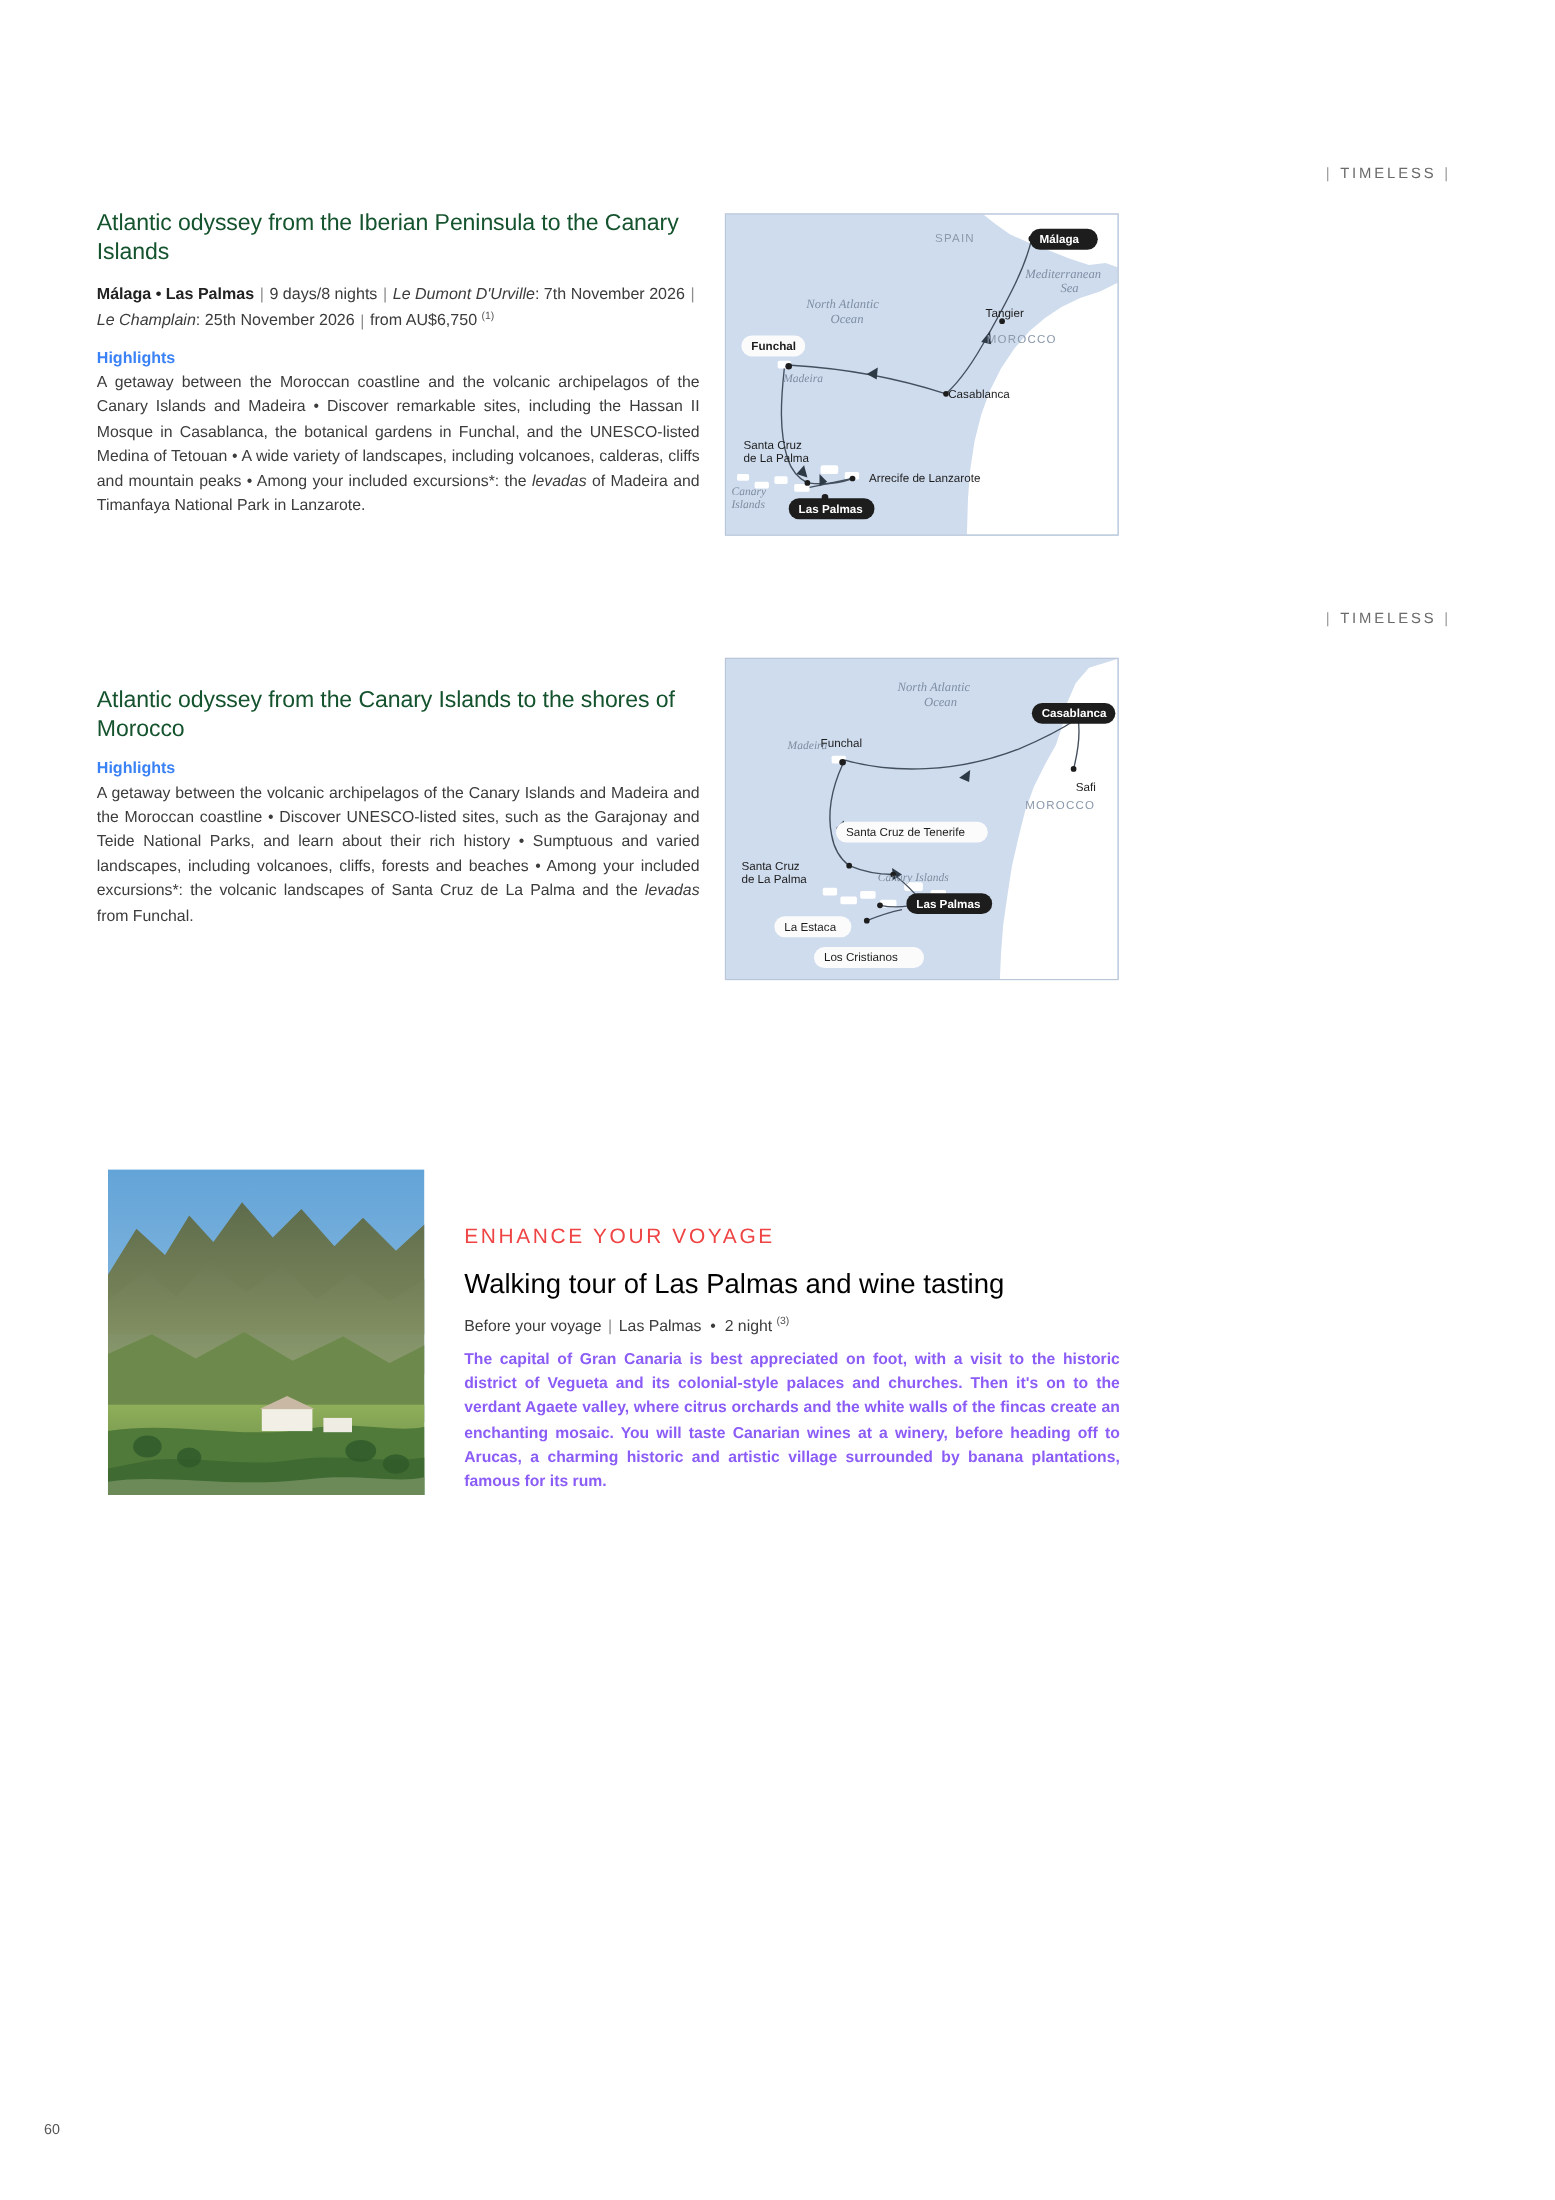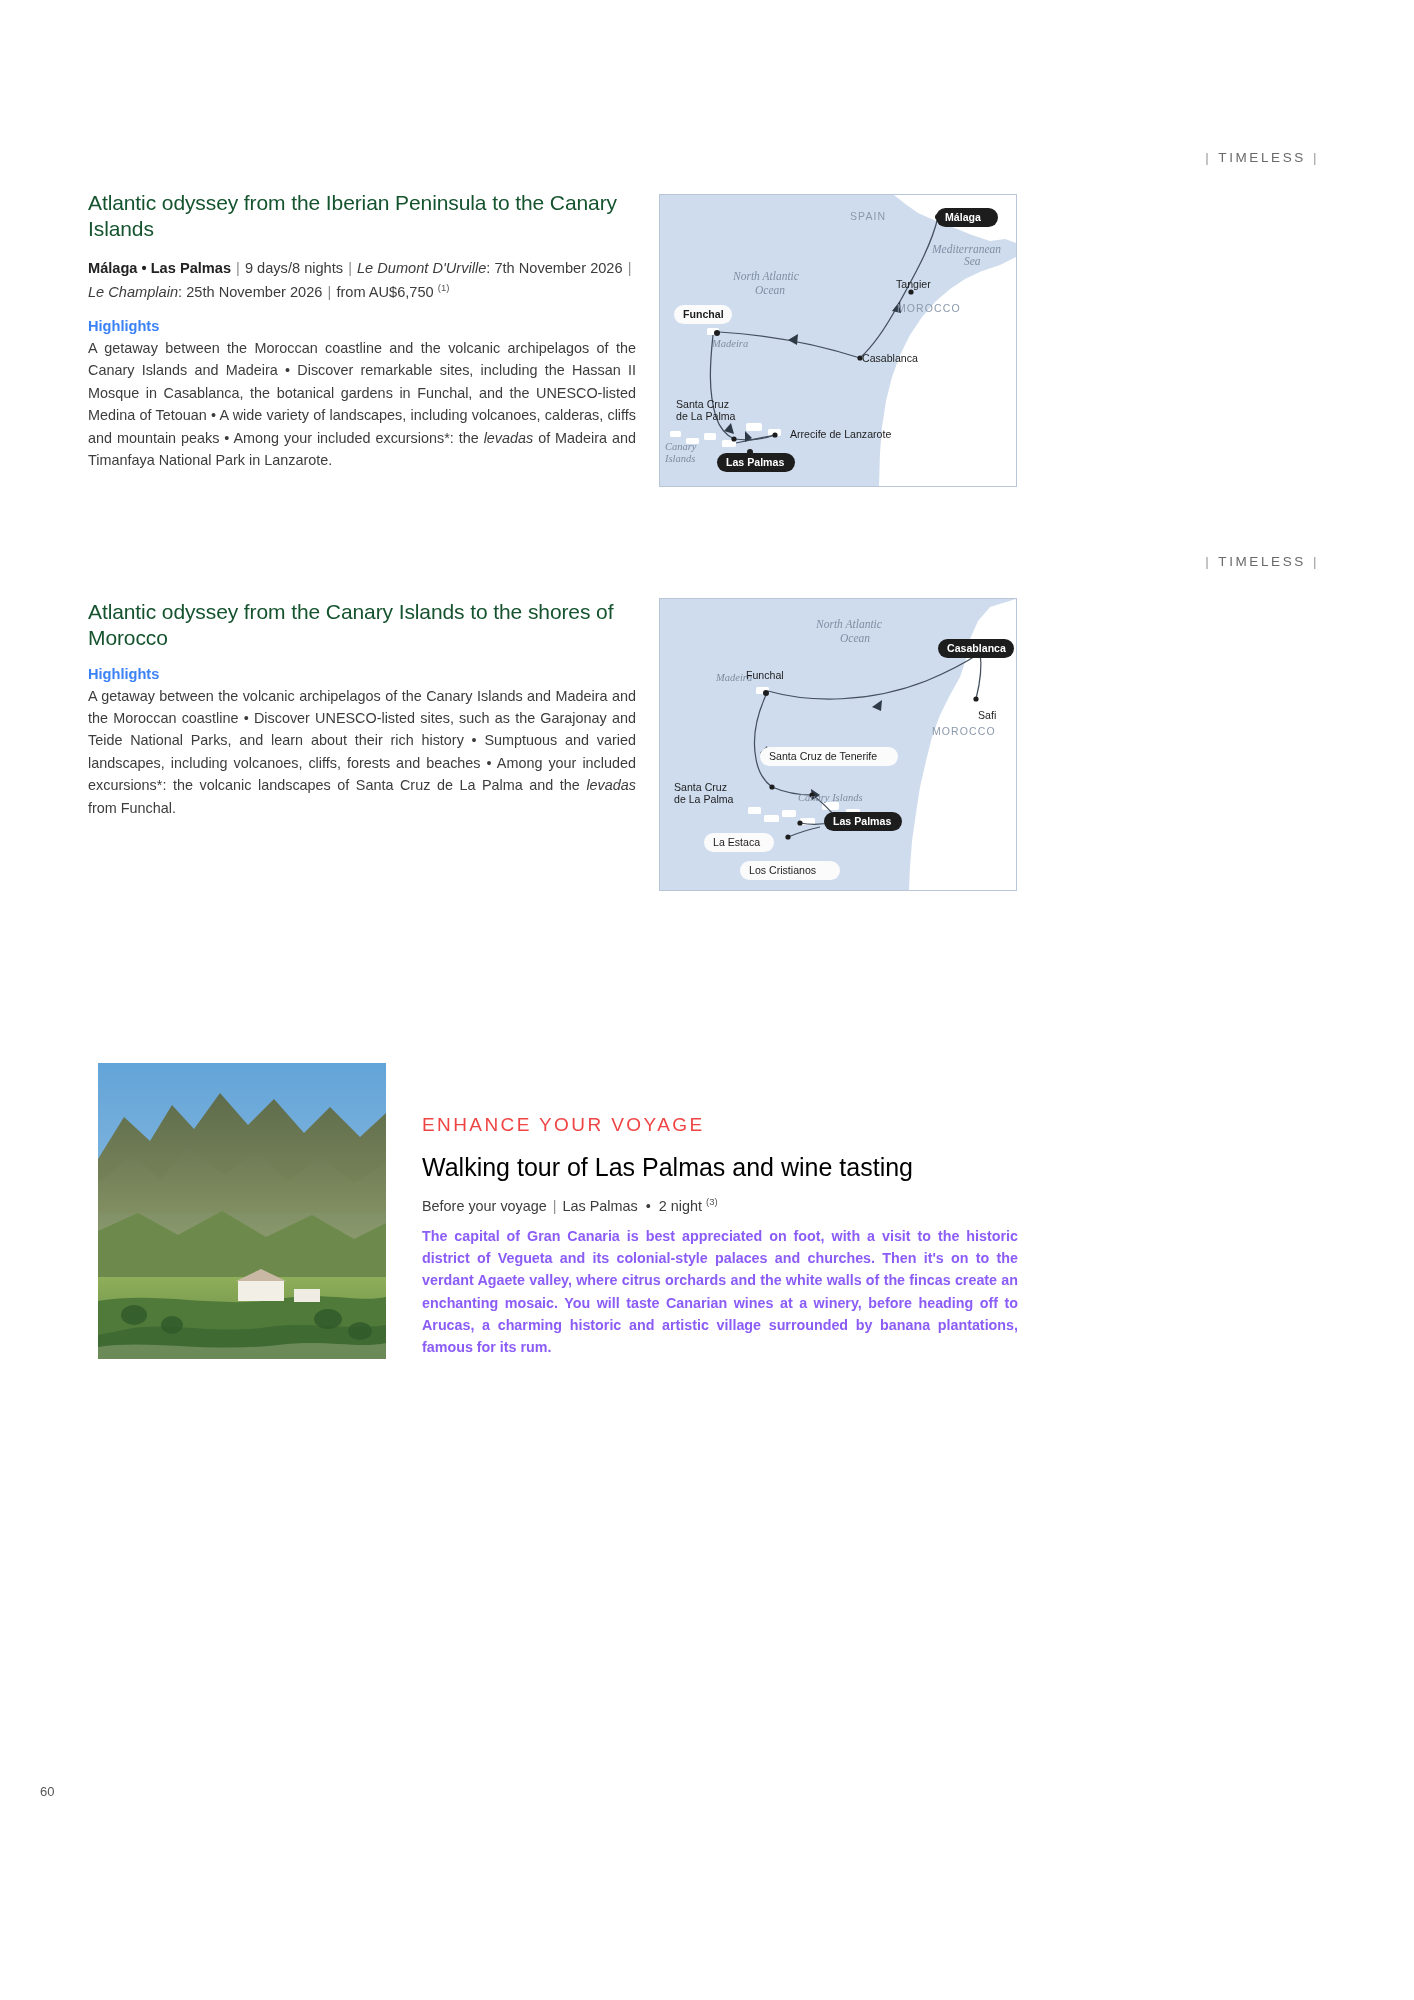--- a/index.html
+++ b/index.html
@@ -83,21 +83,21 @@
   .enh-meta{
     font-size:14.4px;color:#3c3c3c;margin:0 0 11px 0;
   }
   .enh-meta .sep{color:#8d8d8d;padding:0 2px;}
   .enh-body{
     font-size:14.3px;line-height:1.56;color:#8b5cf6;margin:0;text-align:justify;font-weight:bold;
   }
 
   
   .pageno{
-    position:absolute;left:40px;top:1784px;
+    position:absolute;left:40px;top:1928px;
     font-size:13px;color:#555;
   }
 </style>
 </head>
 <body>
 
 <div class="page">
 
   <div class="timeless" style="top:150px;">
     <span class="bar">|</span><span>TIMELESS</span><span class="bar">|</span>
@@ -184,21 +184,21 @@
         <rect x="57" y="258" width="78" height="19" rx="9.5" fill="#1d1d1d"></rect>
         <text class="mp-port-w" x="66" y="271">Las Palmas</text>
       </g>
     </svg>
   </div>
 
   <div class="timeless" style="top:554px;">
     <span class="bar">|</span><span>TIMELESS</span><span class="bar">|</span>
   </div>
 
-  <div class="itin-text" style="top:599px;">
+  <div class="itin-text" style="top:624px;">
     <h2 class="itin-title">Atlantic odyssey from the Canary Islands to the shores of Morocco</h2>
     <p class="hl-label">Highlights</p>
     <p class="hl-body">A getaway between the volcanic archipelagos of the Canary Islands and Madeira and the Moroccan coastline • Discover UNESCO-listed sites, such as the Garajonay and Teide National Parks, and learn about their rich history • Sumptuous and varied landscapes, including volcanoes, cliffs, forests and beaches • Among your included excursions*: the volcanic landscapes of Santa Cruz de La Palma and the <i>levadas</i> from Funchal.</p>
   </div>
 
   <div class="map" style="left:659px;top:598px;width:356px;height:291px;">
     <svg width="356" height="291" viewBox="0 0 356 291">
       <rect x="0" y="0" width="356" height="291" fill="#cfdcee"></rect>
 
       <path d="M356,0 L330,8 L318,22 L310,40 L306,60 L300,78 L290,96 L280,116 L272,138

